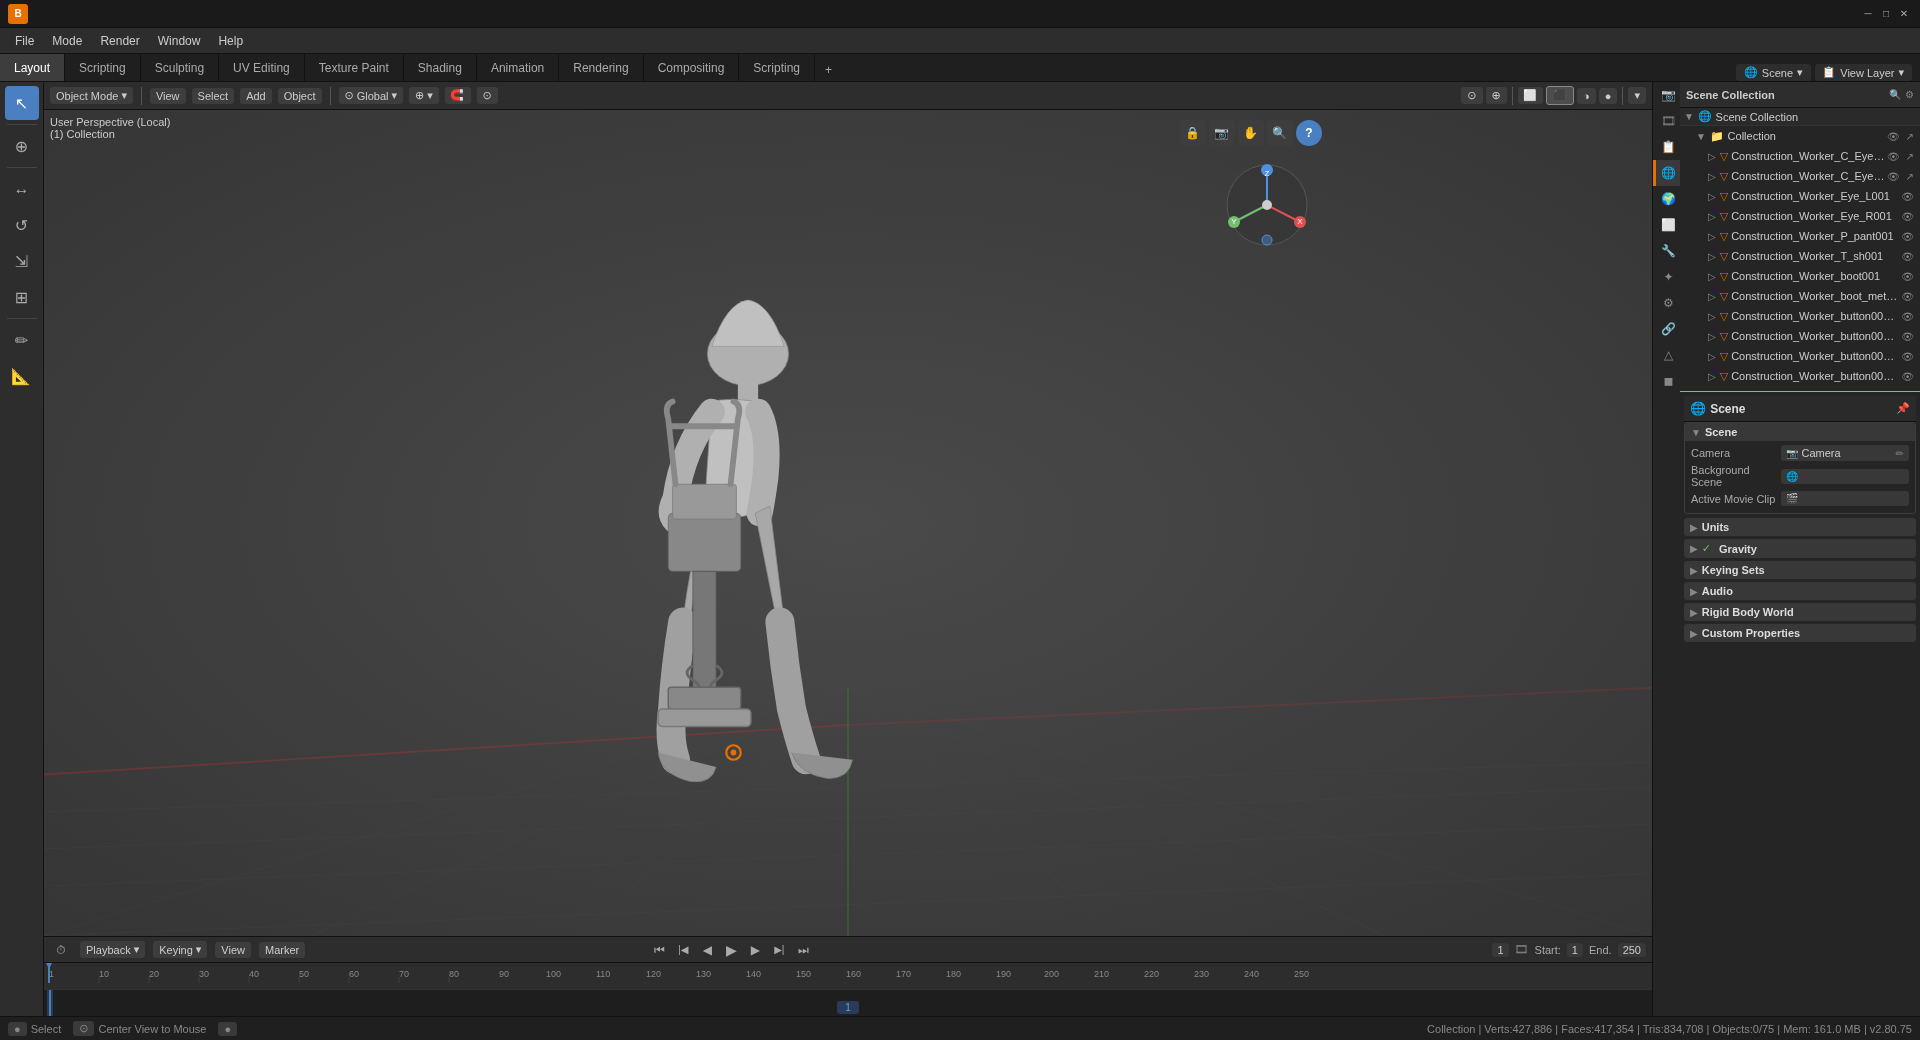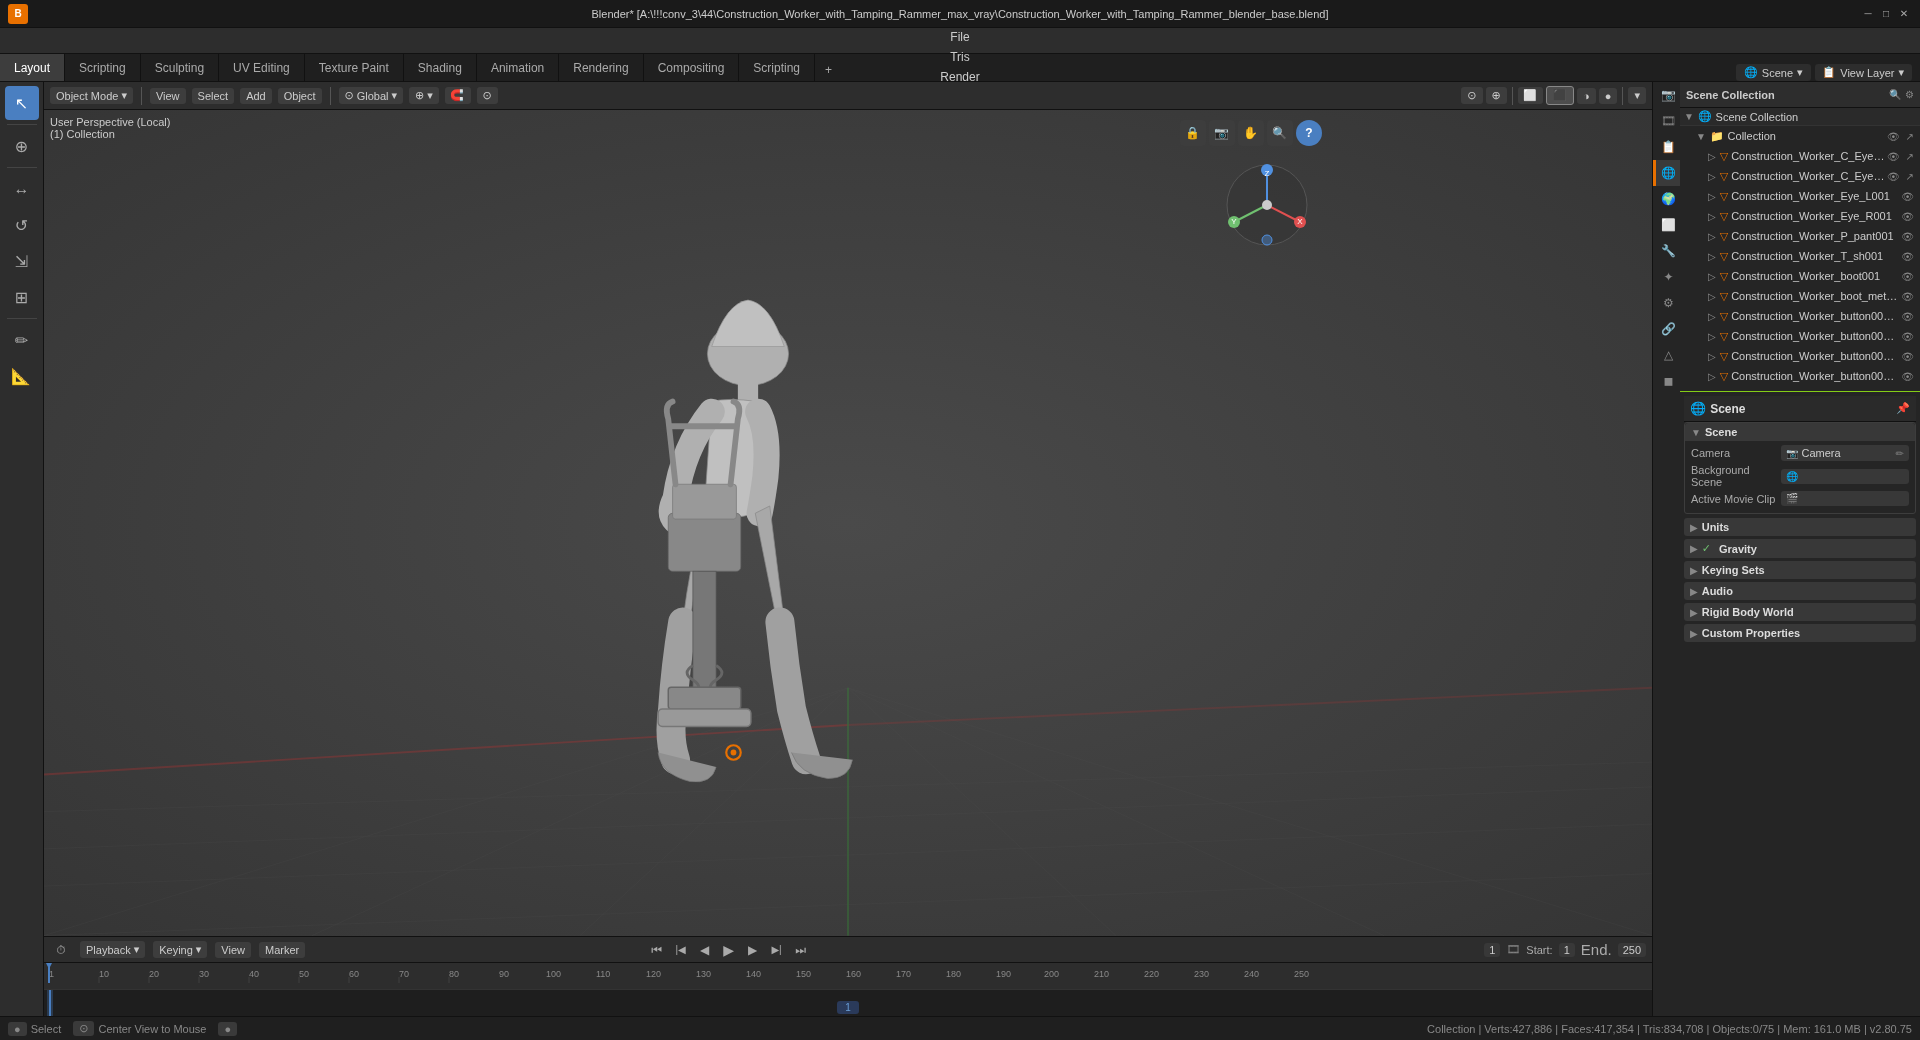--- a/index.html
+++ b/index.html
@@ -6,21 +6,21 @@
     body { background: #1a1a1a; color: #ccc; font-family: 'Segoe UI', Arial, sans-serif; font-size: 12px; width: 1920px; height: 1040px; overflow: hidden; }
 
     
     #titlebar { background: #1a1a1a; height: 28px; display: flex; align-items: center; padding: 0 8px; border-bottom: 1px solid #111; position: relative; }
     #titlebar .window-icon { width: 20px; height: 20px; background: #e87000; border-radius: 3px; margin-right: 6px; display: flex; align-items: center; justify-content: center; color: white; font-size: 10px; font-weight: bold; }
     #titlebar .title { color: #ccc; font-size: 11px; flex: 1; text-align: center; position: absolute; left: 50%; transform: translateX(-50%); }
     #titlebar .win-controls { display: flex; gap: 2px; margin-left: auto; }
     #titlebar .win-btn { width: 16px; height: 16px; border-radius: 2px; display: flex; align-items: center; justify-content: center; cursor: pointer; font-size: 10px; color: #aaa; }
 
     
-    #menubar { background: #2d2d2d; height: 26px; display: flex; align-items: center; padding: 0 20px; gap: 2px; border-bottom: 1px solid #111; flex-direction: column; }
+    #menubar { background: #2d2d2d; height: 26px; display: flex; align-items: center; padding: 0 7px; gap: 2px; border-bottom: 1px solid #111; }
     .menu-item { padding: 2px 8px; border-radius: 3px; cursor: pointer; color: #ccc; font-size: 12px; white-space: nowrap; }
 
     
     #workspacebar { background: #1f1f1f; height: 28px; display: flex; align-items: flex-end; padding: 0; border-bottom: 1px solid #111; }
     .workspace-tab { padding: 4px 14px; cursor: pointer; color: #aaa; font-size: 12px; height: 100%; display: flex; align-items: center; border-right: 1px solid #111; }
     .workspace-tab.active { background: #3d3d3d; color: #fff; }
     .workspace-add { padding: 4px 10px; cursor: pointer; color: #aaa; }
     #header-right { margin-left: auto; display: flex; align-items: center; gap: 4px; padding-right: 8px; }
     .header-btn { padding: 2px 8px; background: #2d2d2d; border-radius: 3px; cursor: pointer; color: #ccc; font-size: 11px; display: flex; align-items: center; gap: 4px; }
 
@@ -97,31 +97,30 @@
     
     #prop-icon-row { display: flex; flex-direction: column; width: 28px; background: #252525; gap: 0; border-left: 1px solid #111; }
     .prop-icon-btn { width: 28px; height: 26px; display: flex; align-items: center; justify-content: center; cursor: pointer; font-size: 12px; color: #888; border-left: 3px solid transparent; }
     .prop-icon-btn.active { background: #3a3a3a; border-left-color: #e87000; color: #ddd; }
   </style>
 </head>
 <body>
 
 <div id="titlebar">
   <div class="window-icon">B</div>
-  <span class="title">Blender* [A:\!!!conv_3\44\Construction_Worker_with_Tamping_Rammer_max_vray\Construction_Worker_with_Tamping_Rammer_blender_base.blend]</span>
   <div class="win-controls">
     <div class="win-btn">─</div>
     <div class="win-btn">□</div>
     <div class="win-btn close">✕</div>
   </div>
 </div>
 
 <div id="menubar">
   <div class="menu-item">File</div>
-  <div class="menu-item">Tris</div>
+  <div class="menu-item">Mode</div>
   <div class="menu-item">Render</div>
   <div class="menu-item">Window</div>
   <div class="menu-item">Help</div>
 </div>
 
 <div id="workspacebar">
   <div class="workspace-tab active">Layout</div>
   <div class="workspace-tab">Scripting</div>
   <div class="workspace-tab">Sculpting</div>
   <div class="workspace-tab">UV Editing</div>
@@ -313,21 +312,21 @@
           <div class="tl-btn">▶</div>
           <div class="tl-btn" style="font-size:10px;">▶|</div>
           <div class="tl-btn">⏭</div>
         </div>
 
         <div style="margin-left:auto; display:flex; align-items:center; gap:6px;">
           <div class="tl-field"><span>1</span></div>
           <div style="font-size:11px; color:#888;">🎞</div>
           <span style="font-size:11px; color:#aaa;">Start:</span>
           <div class="tl-field"><span>1</span></div>
-          <span style="font-size:15px; color:#aaa;">End.</span>
+          <span style="font-size:11px; color:#aaa;">End.</span>
           <div class="tl-field"><span>250</span></div>
         </div>
       </div>
 
       <div style="flex:1; display:flex; flex-direction:column; position:relative;">
 
         <div id="tl-ruler" style="height:20px; background:#2d2d2d; border-bottom:1px solid #333; position:relative; overflow:hidden;">
           <div style="position:absolute; top:0; left:0; right:0; height:100%; display:flex;">
             <svg width="100%" height="20">
               <g fill="#888" font-size="9">

